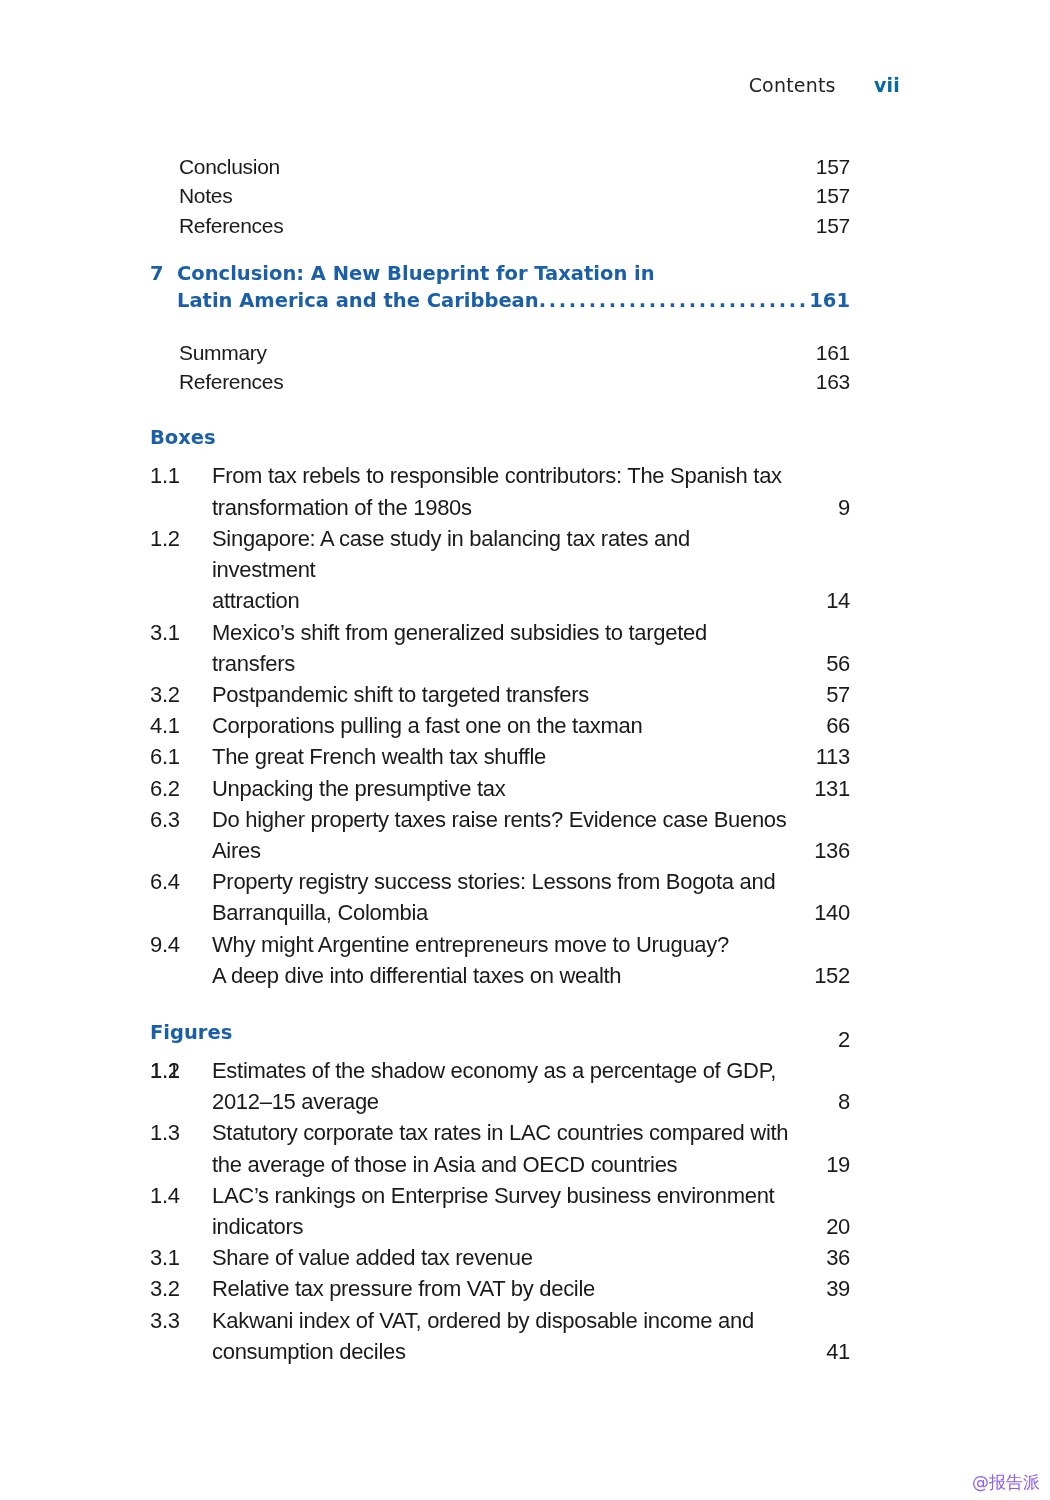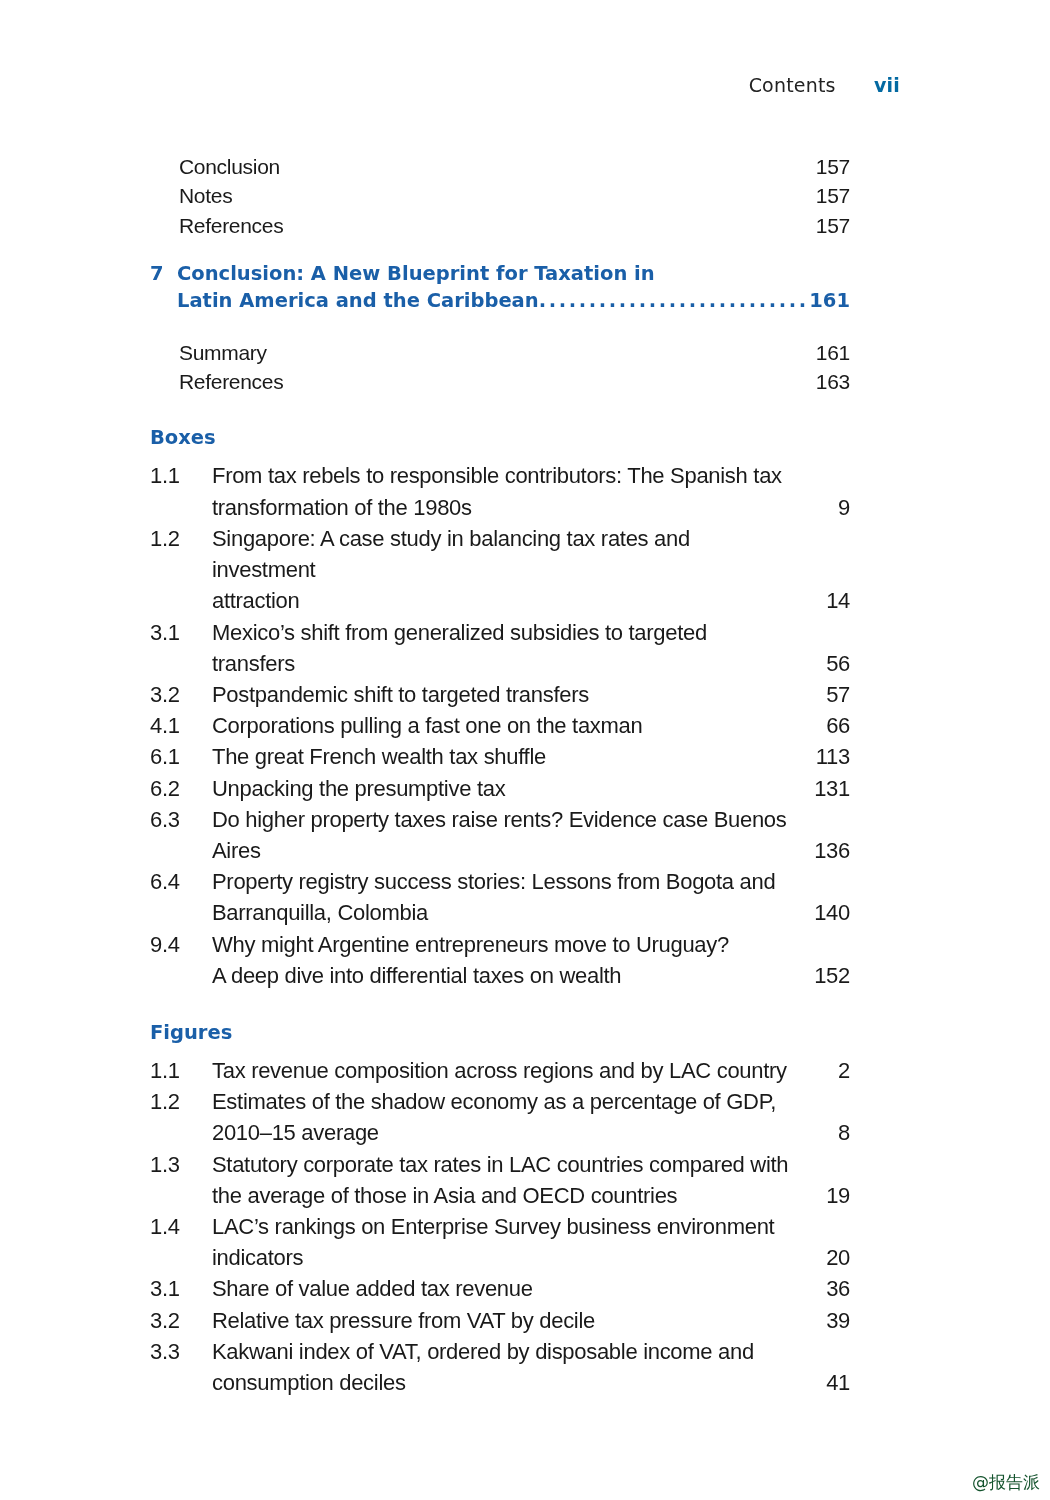--- a/index.html
+++ b/index.html
@@ -113,21 +113,21 @@
     }
     .entry .pg {
       position: absolute;
       right: 0;
       bottom: 0;
     }
     .watermark {
       position: absolute;
       right: 10px;
       bottom: 6px;
-      color: #14532d;
+      color: #8b5cf6;
       font-size: 17px;
       font-family: "DejaVu Sans", sans-serif;
     }
   </style>
 </head>
 <body>
 
 <div class="running-head">
   <span class="section-label">Contents</span>
   <span class="page-num">vii</span>
@@ -225,27 +225,26 @@
         <div>Why might Argentine entrepreneurs move to Uruguay?</div>
         <div>A deep dive into differential taxes on wealth</div>
         <span class="pg">152</span>
       </div>
     </div>
 
   <div class="section-heading">Figures</div>
   <div id="figures-list">
       <div class="entry">
         <span class="num">1.1</span>
-        <div>Tax revenue composition across regions and by LAC country</div>
         <span class="pg">2</span>
       </div>
       <div class="entry">
         <span class="num">1.2</span>
         <div>Estimates of the shadow economy as a percentage of GDP,</div>
-        <div>2010–15 average</div>
+        <div>2012–15 average</div>
         <span class="pg">8</span>
       </div>
       <div class="entry">
         <span class="num">1.3</span>
         <div>Statutory corporate tax rates in LAC countries compared with</div>
         <div>the average of those in Asia and OECD countries</div>
         <span class="pg">19</span>
       </div>
       <div class="entry">
         <span class="num">1.4</span>

